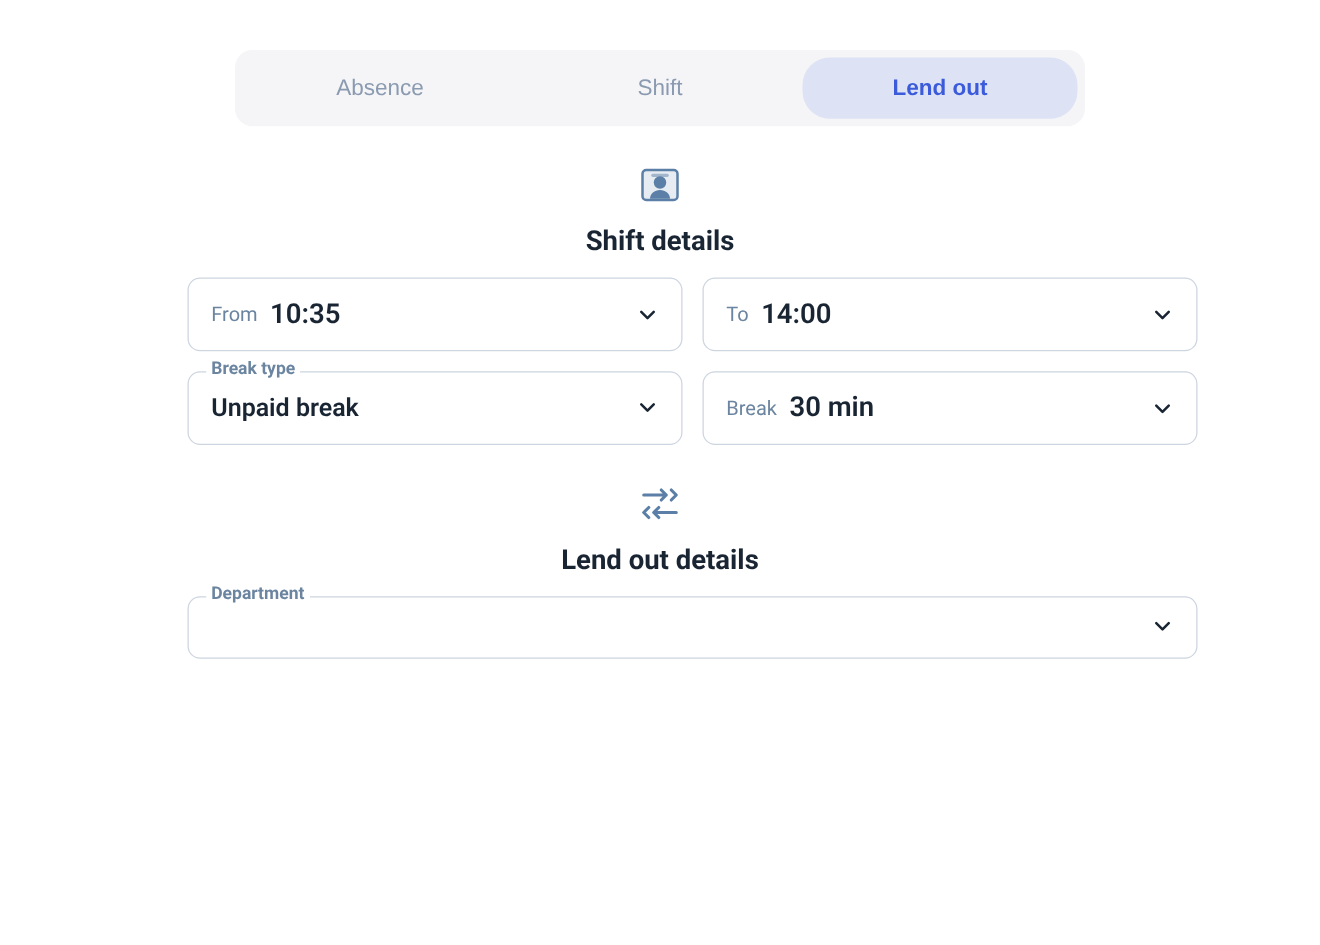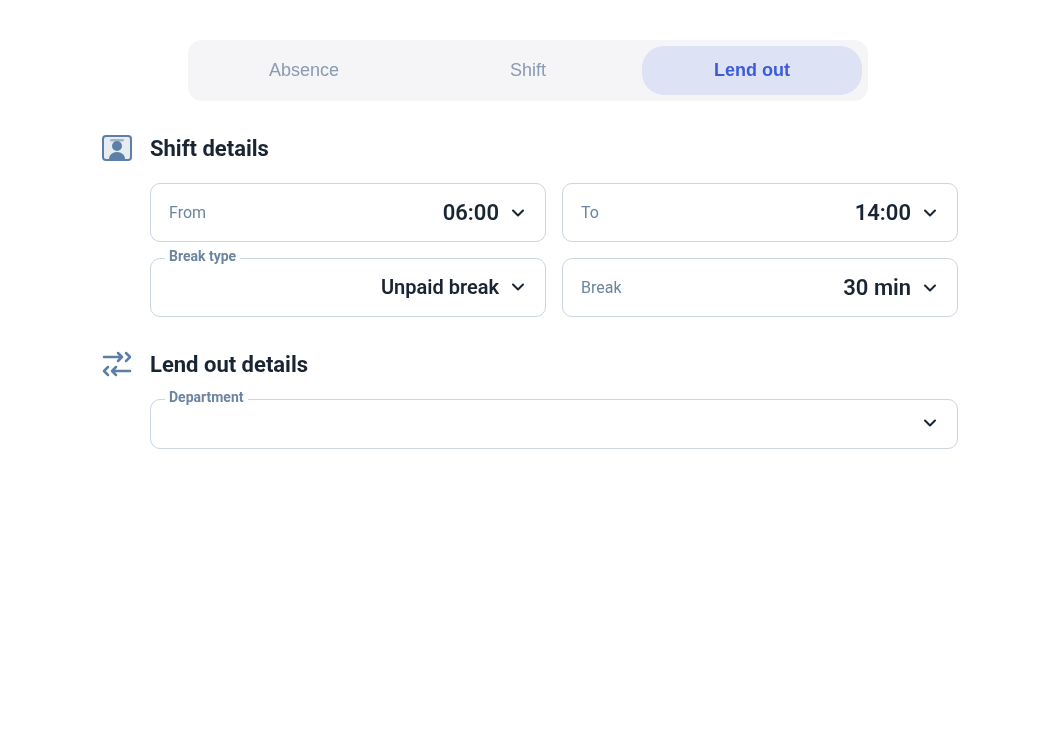--- a/index.html
+++ b/index.html
@@ -57,20 +57,21 @@
     .section {
       display: flex;
       flex-direction: column;
       gap: 16px;
     }
 
     .section-header {
       display: flex;
       align-items: center;
       gap: 14px;
+      flex-direction: column;
     }
 
     .section-icon {
       width: 38px;
       height: 38px;
       display: flex;
       align-items: center;
       justify-content: center;
     }
 
@@ -78,21 +79,20 @@
       font-size: 22px;
       font-weight: 700;
       color: #1a2533;
     }
 
     
     .form-row {
       display: flex;
       gap: 16px;
       margin-left: 52px;
-      text-align: right;
     }
 
     
     .field {
       flex: 1;
       border: 1.5px solid #cdd5e0;
       border-radius: 10px;
       padding: 16px 18px;
       display: flex;
       align-items: center;
@@ -211,21 +211,21 @@
           <rect x="10" y="8" width="14" height="2.5" rx="1.25" fill="#5b7fa6" opacity="0.5"></rect>
         </svg>
       </div>
       <span class="section-title">Shift details</span>
     </div>
 
     <div class="form-row">
 
       <div class="field">
         <span class="field-label">From</span>
-        <span class="field-value">06:00</span>
+        <span class="field-value">10:35</span>
         <div class="chevron-down">
           <svg viewBox="0 0 18 18" fill="none" xmlns="http://www.w3.org/2000/svg">
             <path d="M4 6.5l5 5 5-5" stroke="#1a2533" stroke-width="2" stroke-linecap="round" stroke-linejoin="round"></path>
           </svg>
         </div>
       </div>
 
       <div class="field">
         <span class="field-label">To</span>
         <span class="field-value">14:00</span>

